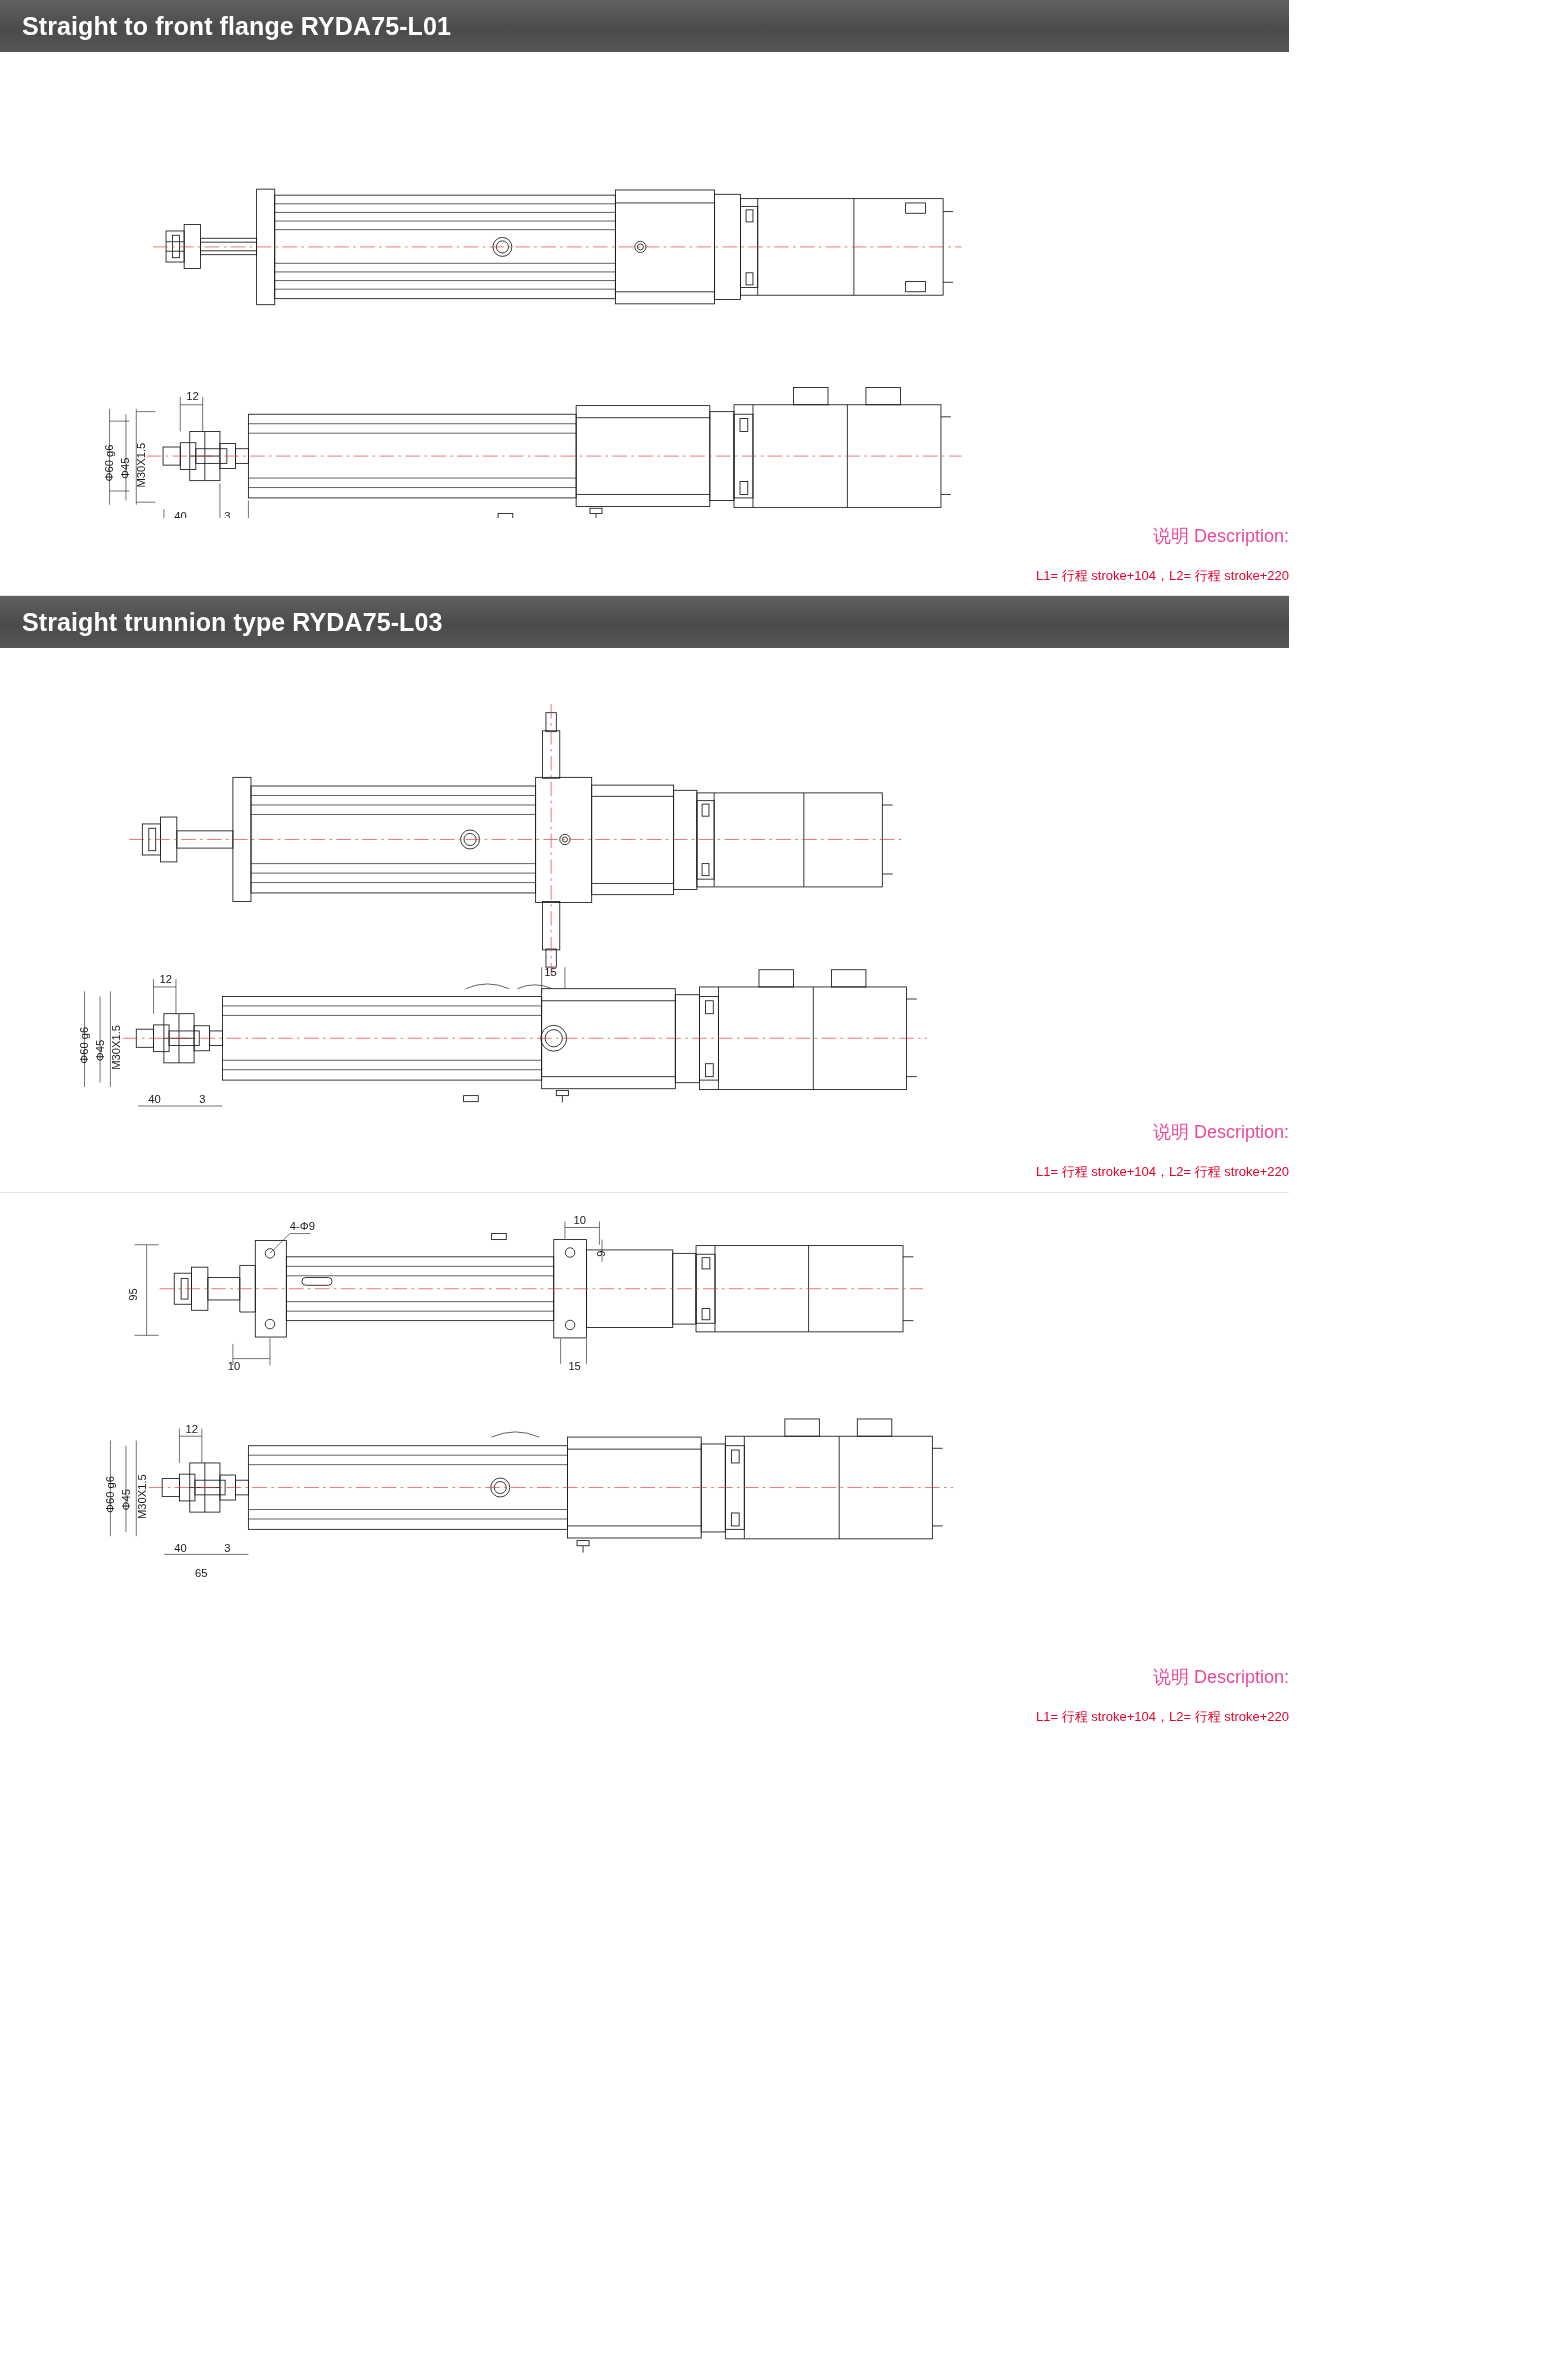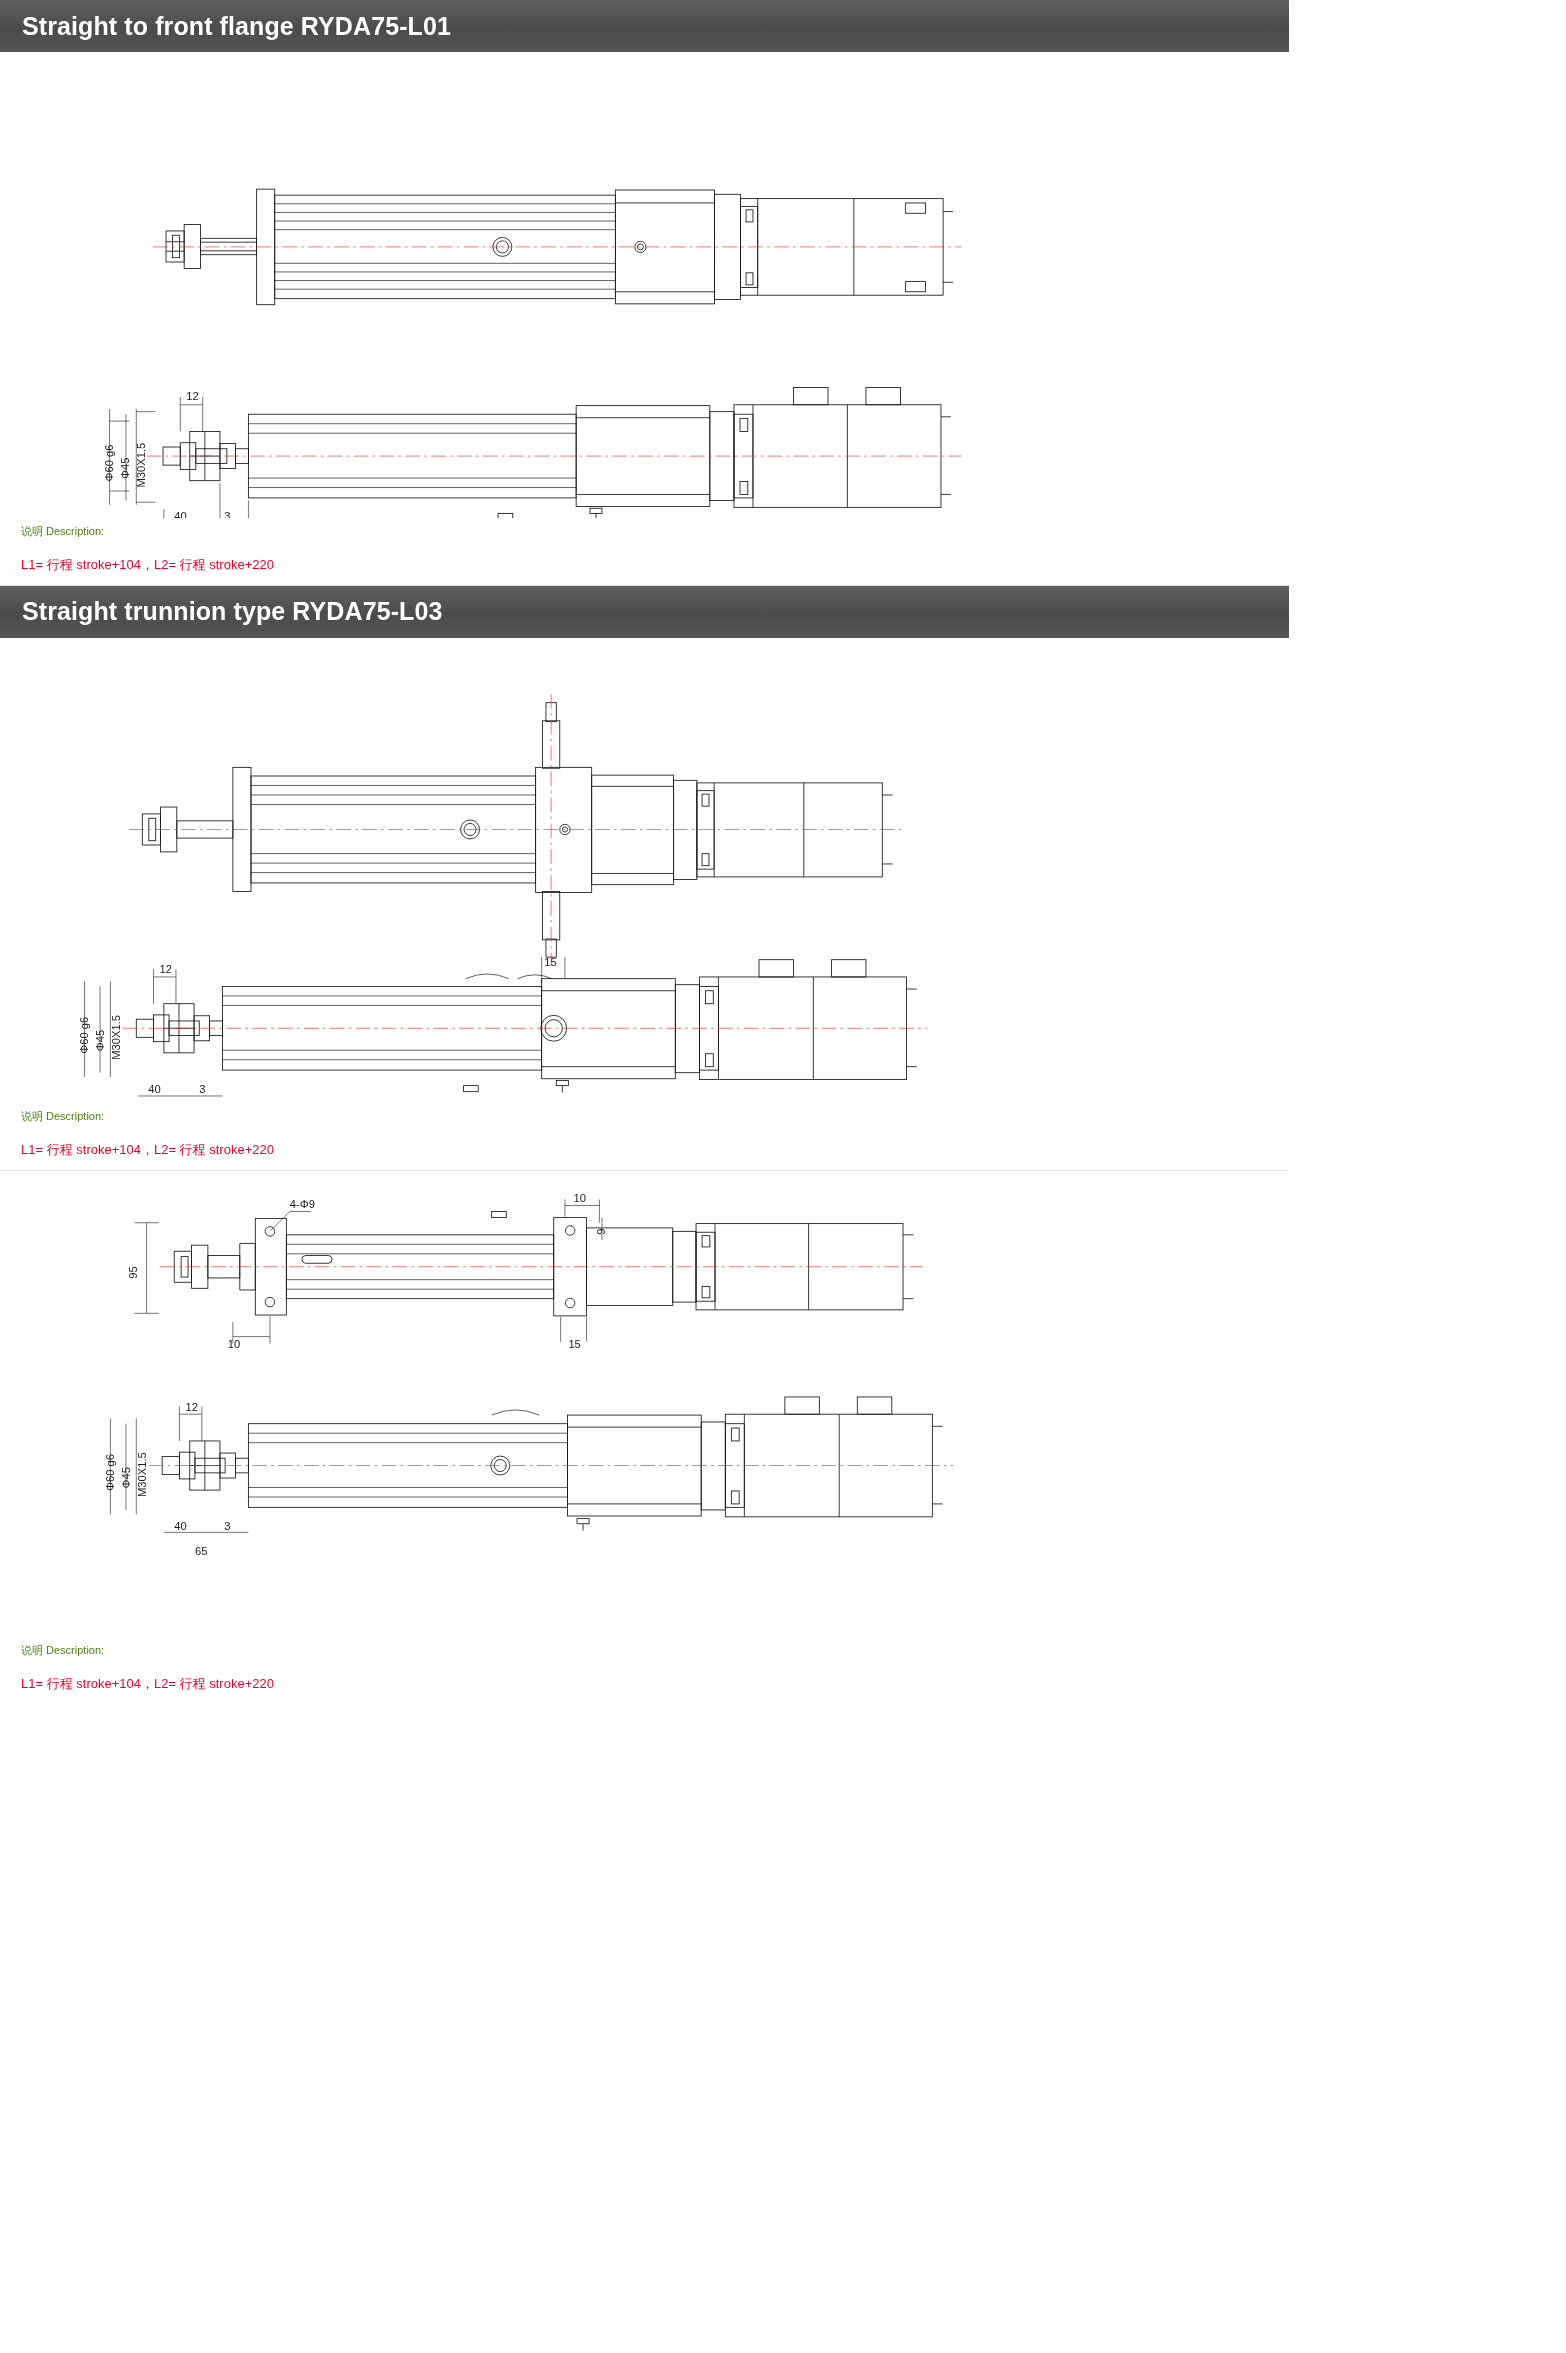--- a/index.html
+++ b/index.html
@@ -9,20 +9,21 @@
   }
   body {
     width: 1567px;
     font-family: "Liberation Sans", sans-serif;
     color: #1a1a1a;
     -webkit-font-smoothing: antialiased;
   }
   .page {
     width: 1289px;
     box-sizing: border-box;
+    text-align: right;
   }
   
   .section {
     width: 100%;
     box-sizing: border-box;
     border-bottom: 1.6px solid #e4e4e4;
     padding-bottom: 9.4px;
   }
   .section:last-child { border-bottom: none; }
   .section-header {
@@ -51,22 +52,22 @@
     display: block;
     width: 100%;
     height: auto;
   }
   
   .desc {
     padding: 5.2px 0 0 21px;
     line-height: 1.55;
   }
   .desc-title {
-    color: #4d7c0f;
-    font-size: 11px;
+    color: #ec4899;
+    font-size: 18px;
     font-weight: 500;
   }
   .desc-line {
     color: #e8002a;
     font-size: 13px;
     margin-top: 15px;
   }
 </style>
 </head>
 <body>

